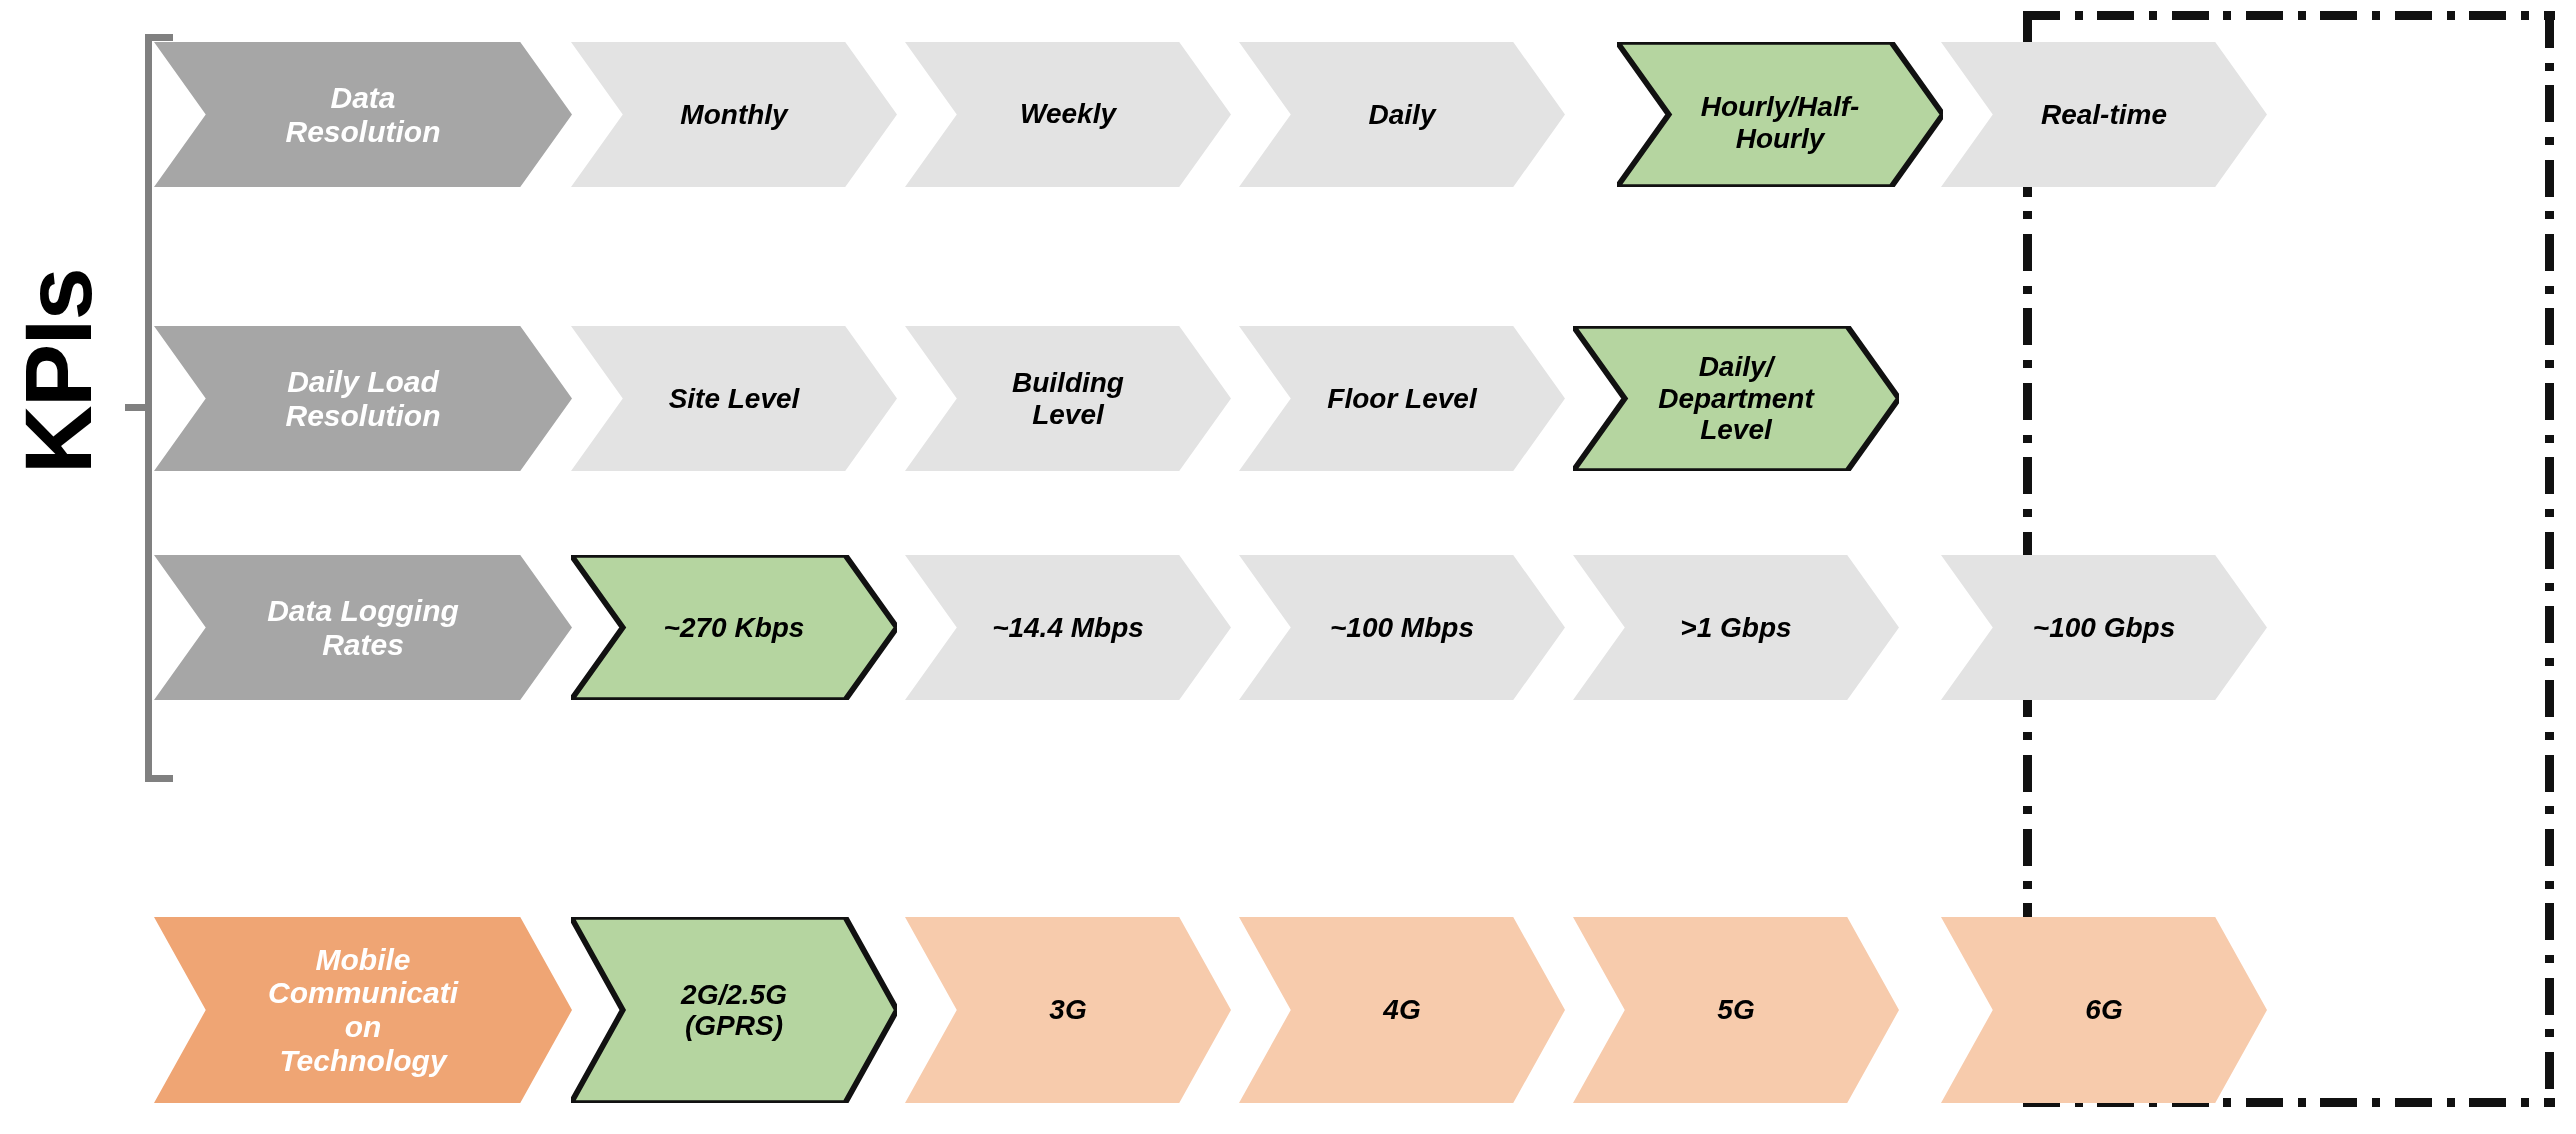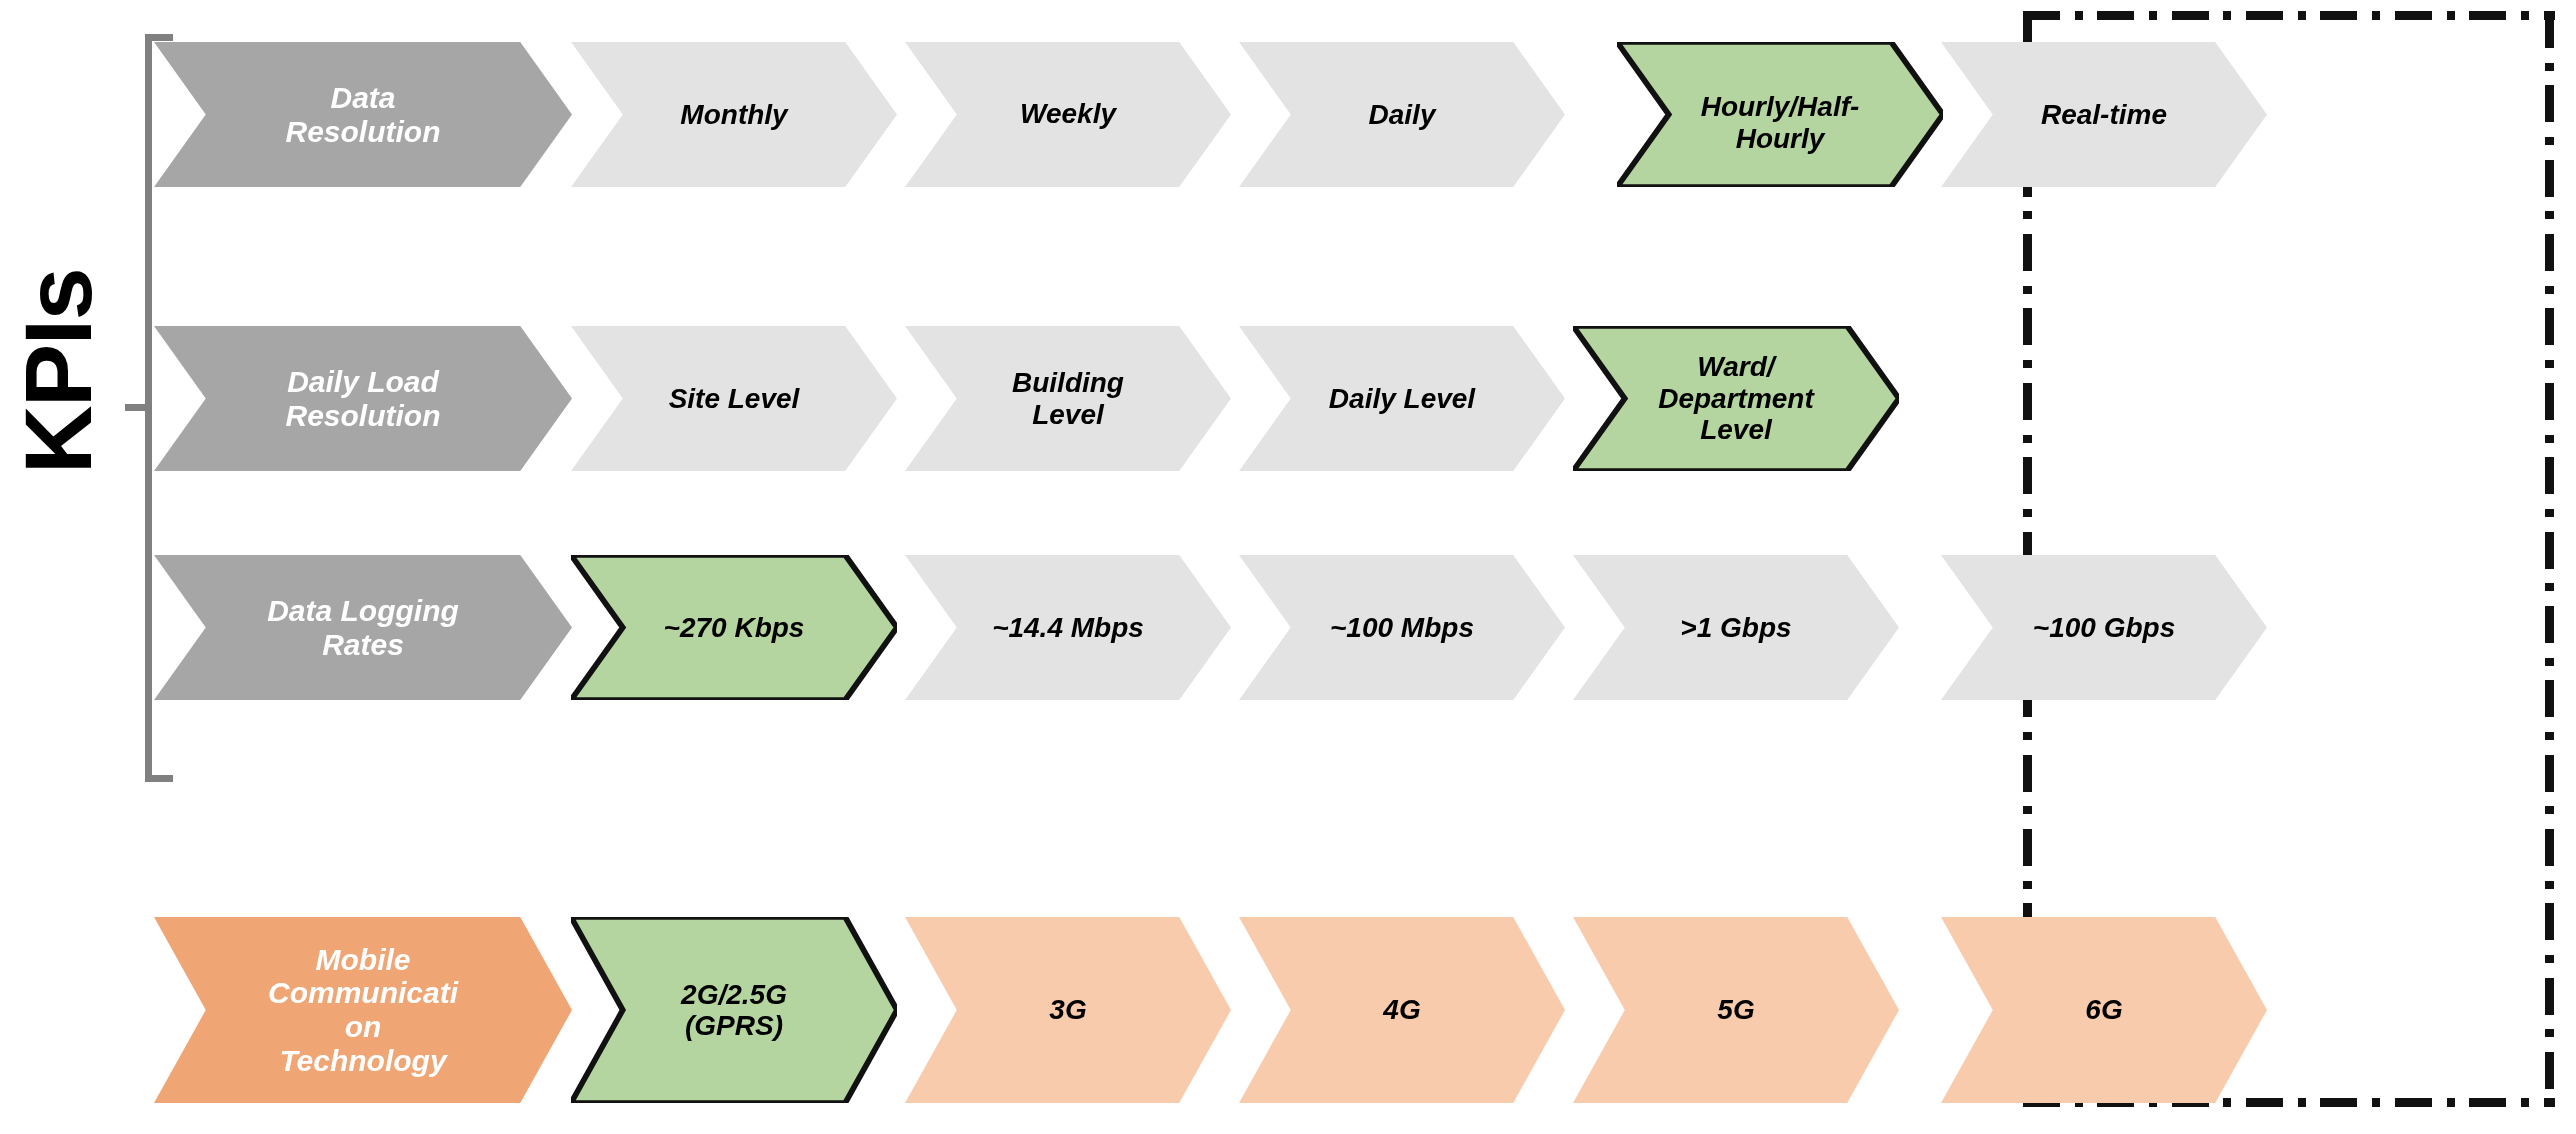--- a/index.html
+++ b/index.html
@@ -306,27 +306,27 @@
           <svg class="shape" width="326" height="145" viewBox="0 0 403 180" preserveAspectRatio="none">
     <polygon points="0,0 339,0 403,90 339,180 0,180 64,90" fill="#E3E3E3"></polygon>
   </svg>
           <span class="txt">Building
 Level</span>
         </div>
         <div class="cell val" style="left: 1239px; width: 326px; height: 145px;">
           <svg class="shape" width="326" height="145" viewBox="0 0 403 180" preserveAspectRatio="none">
     <polygon points="0,0 339,0 403,90 339,180 0,180 64,90" fill="#E3E3E3"></polygon>
   </svg>
-          <span class="txt">Daily  Level</span>
+          <span class="txt">Floor  Level</span>
         </div>
         <div class="cell val" style="left: 1573px; width: 326px; height: 145px;">
           <svg class="shape" width="326" height="145" viewBox="0 0 403 180" preserveAspectRatio="none">
     <polygon points="0,0 339,0 403,90 339,180 0,180 64,90" fill="#B5D5A0" stroke="#111111" stroke-width="7" stroke-linejoin="miter"></polygon>
   </svg>
-          <span class="txt">Ward/
+          <span class="txt">Daily/
 Department
 Level</span>
         </div>
       </div>
       <div class="row" style="left: 0px; top: 555px; width: 2576px;">
         <div class="cell lab" style="left: 154px; width: 418px; height: 145px;">
           <svg class="shape" width="418" height="145" viewBox="0 0 517 180" preserveAspectRatio="none">
     <polygon points="0,0 453,0 517,90 453,180 0,180 64,90" fill="#A6A6A6"></polygon>
   </svg>
           <span class="txt">Data Logging

